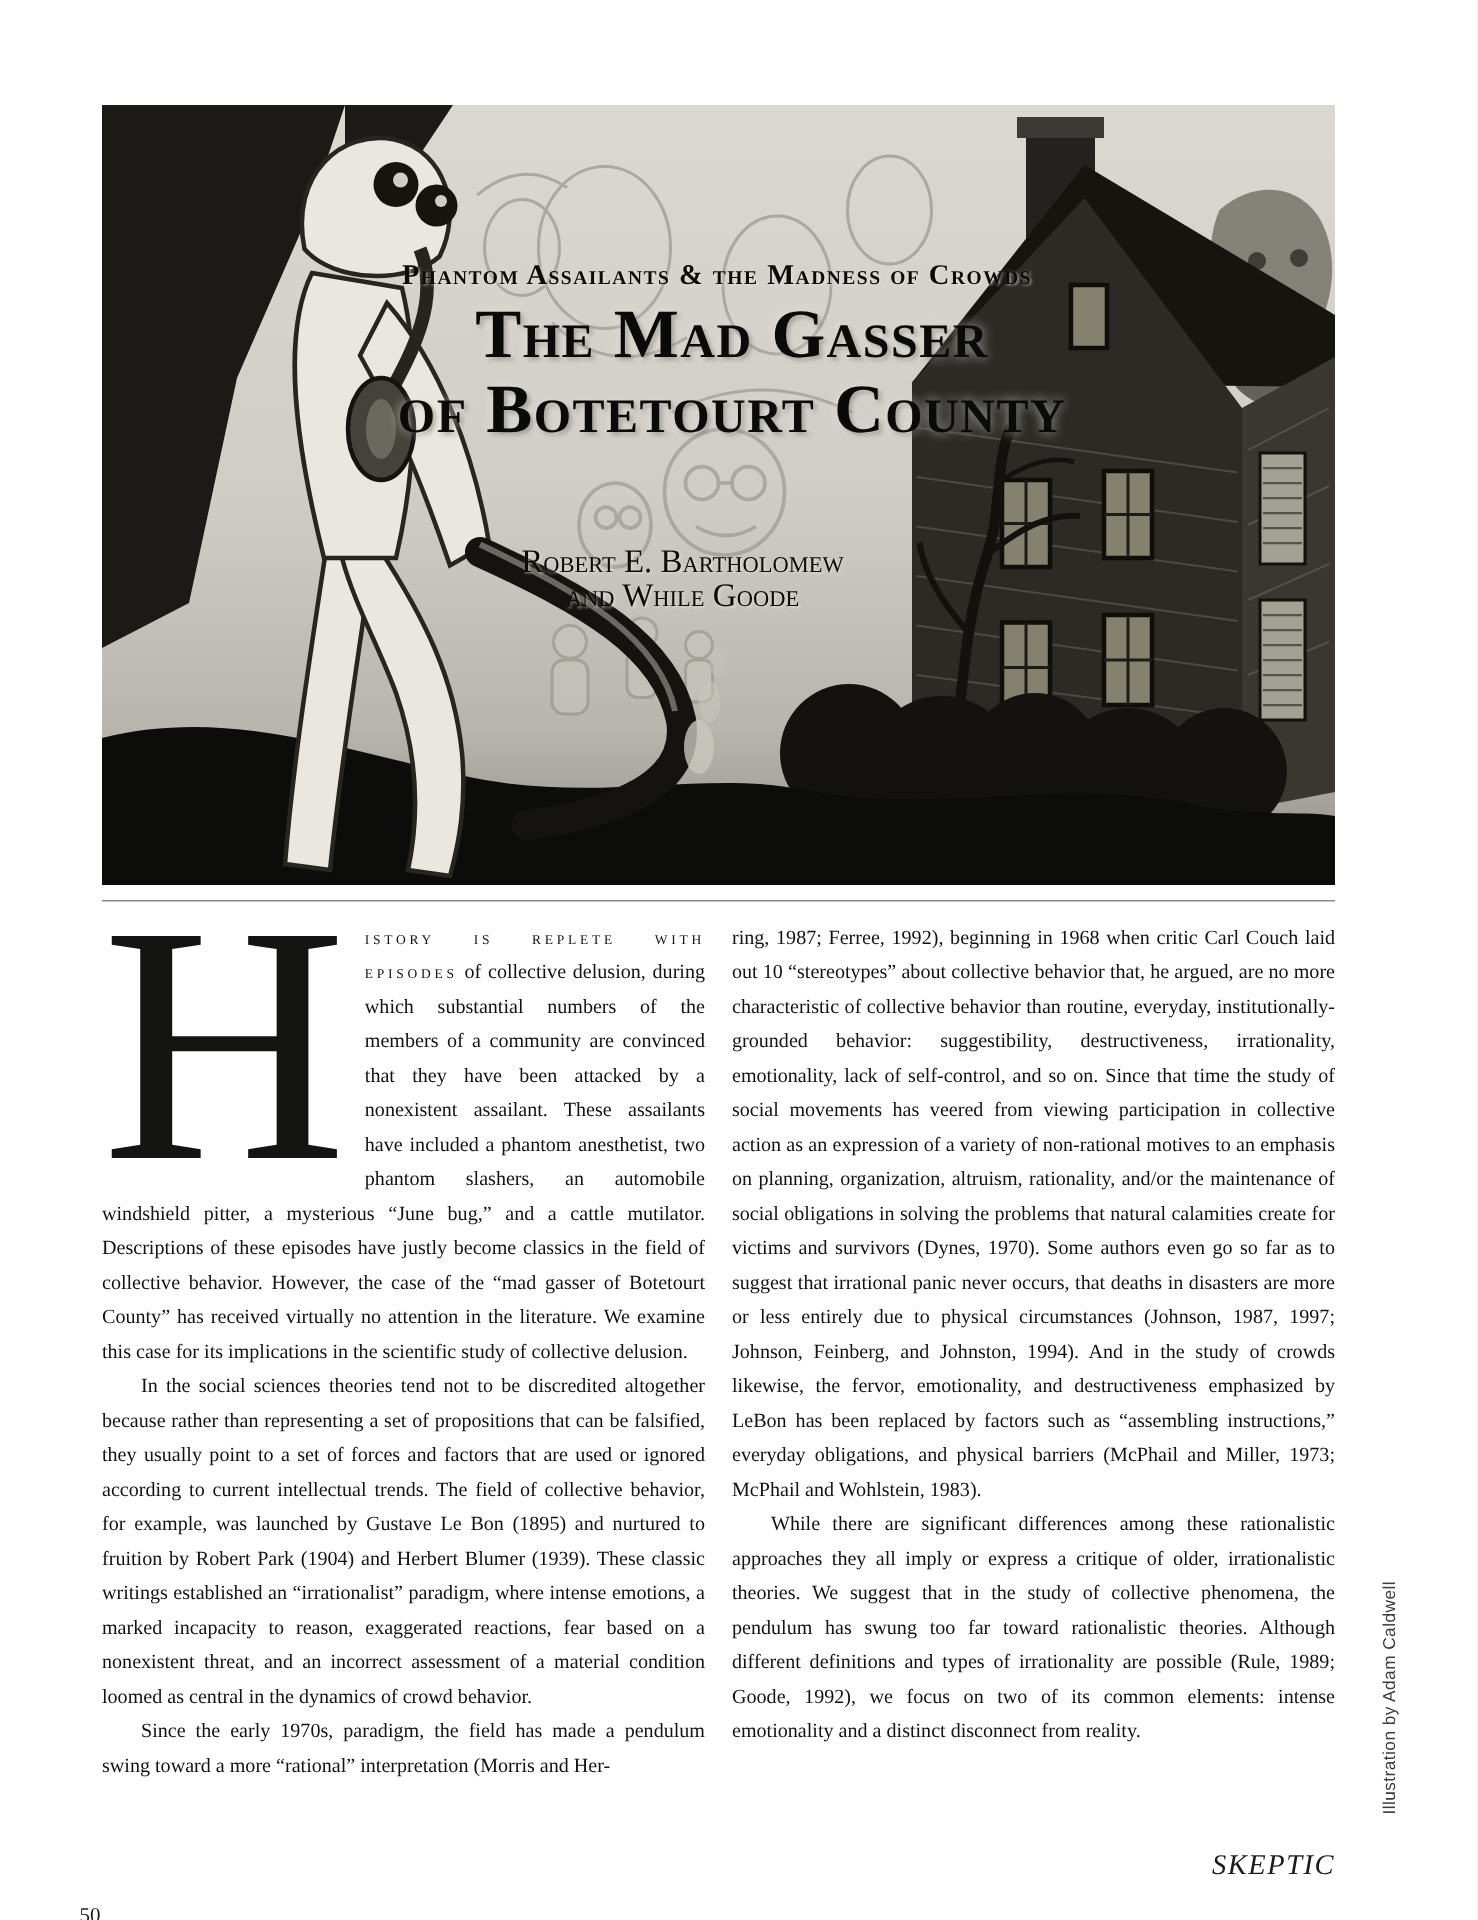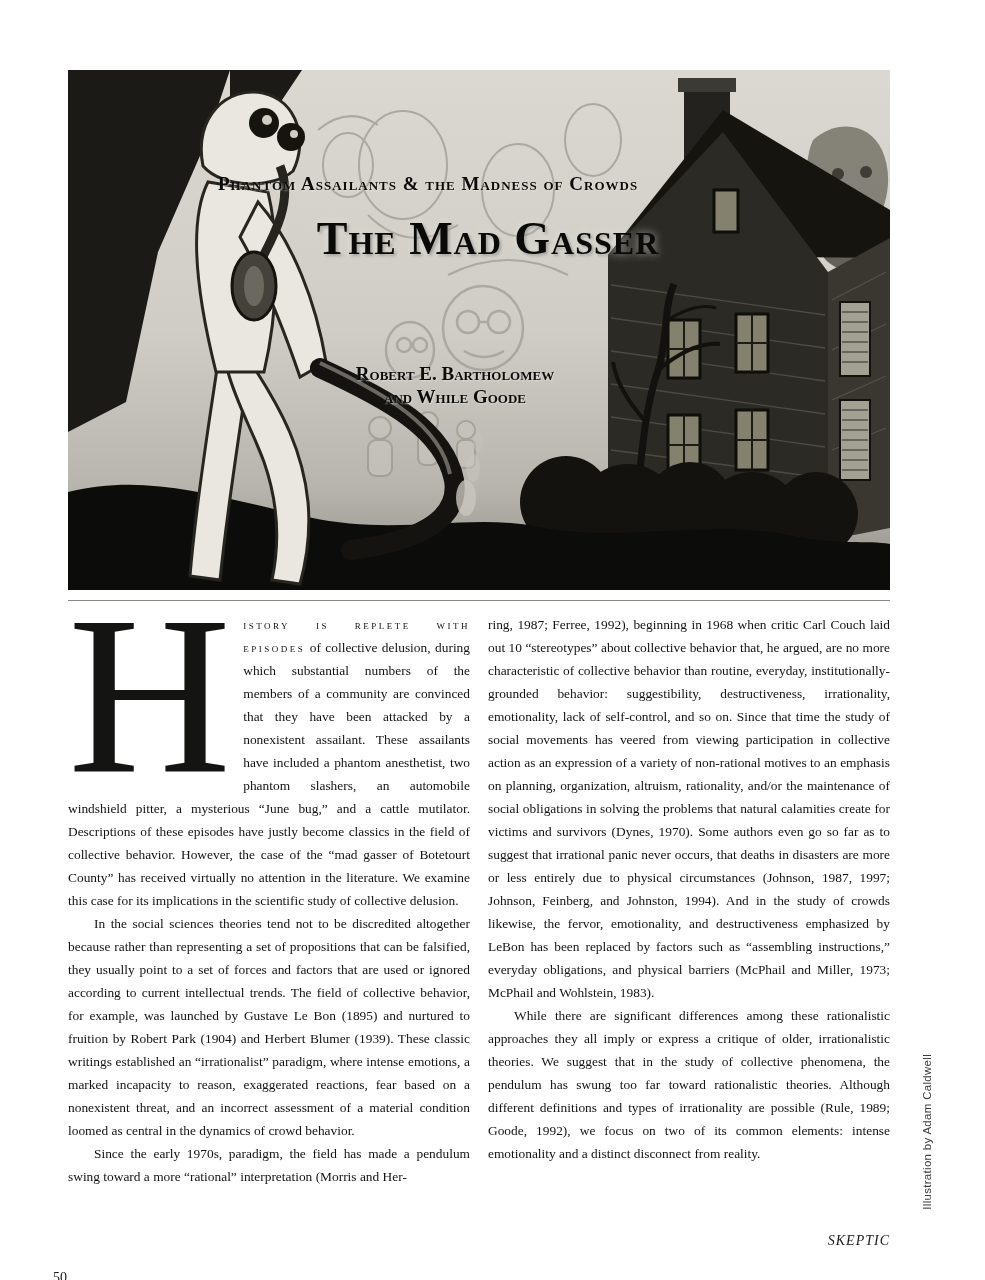--- a/index.html
+++ b/index.html
@@ -12,34 +12,34 @@
 
   
   .illustration {
     position:absolute; left:68px; top:70px; width:822px; height:520px;
     overflow:hidden;
   }
   .illustration svg { display:block; width:100%; height:100%; }
 
   .overlay-kicker {
     position:absolute; left:150px; top:103px; width:520px;
-    font-variant:small-caps; font-weight:bold;
+    text-align:center; font-variant:small-caps; font-weight:bold;
     font-size:19px; letter-spacing:1px; color:#0b0b0a;
     text-shadow:1px 1px 2px rgba(235,233,225,0.7);
   }
   .overlay-title {
-    position:absolute; left:140px; top:144px; width:560px;
+    position:absolute; left:140px; top:128px; width:560px;
     text-align:center; font-variant:small-caps; font-weight:bold;
     font-size:46px; line-height:50px; letter-spacing:1px; color:#0a0a09;
     text-shadow:2px 2px 3px rgba(70,70,64,0.35), 0 0 8px rgba(235,233,225,0.75);
   }
   .overlay-byline {
     position:absolute; left:127px; top:292px; width:520px;
-    text-align:center; font-variant:small-caps; font-weight:bold;
-    font-size:19px; line-height:23px; color:#0b0b0a;
+    text-align:center; font-variant:small-caps; font-weight:normal;
+    font-size:22px; line-height:23px; color:#0b0b0a;
     text-shadow:1px 1px 2px rgba(235,233,225,0.7);
   }
 
   .rule {
     position:absolute; left:68px; top:600px; width:822px;
     border-top:1px solid #8a8a85;
   }
 
   
   .col {
@@ -56,21 +56,21 @@
   }
   .opener { font-variant:small-caps; letter-spacing:2.5px;font-family:Liberation Serif, serif; }
   .ital { }
 
   
   .footer-page {
     position:absolute; left:53px; top:1233px; font-size:14px; color:#1a1a1a;margin-top:37px;
   }
   .footer-mag {
     position:absolute; left:488px; top:1233px; width:402px; text-align:right;
-    font-size:14px; font-style:italic; letter-spacing:1px; color:#1a1a1a;
+    font-size:19px; font-style:italic; letter-spacing:1px; color:#1a1a1a;
   }
   .credit {
     position:absolute; right:52px; bottom:70px;
     writing-mode:vertical-rl; transform:rotate(180deg);
     font-family:"Liberation Sans", sans-serif; font-size:11.5px; color:#3c3c3a;
     letter-spacing:0.3px;
   }
 </style>
 </head>
 <body>
@@ -220,20 +220,21 @@
       <g fill="#c9c7be">
         <ellipse cx="398" cy="428" rx="10" ry="18" opacity="0.8"></ellipse>
         <ellipse cx="405" cy="398" rx="7" ry="14" opacity="0.55"></ellipse>
         <ellipse cx="410" cy="372" rx="5" ry="10" opacity="0.35"></ellipse>
       </g>
     </svg>
 
     <div class="overlay-kicker">Phantom Assailants &amp; the Madness of Crowds</div>
     <div class="overlay-title">
       <div>The Mad Gasser</div>
+      <div>of Botetourt County</div>
     </div>
     <div class="overlay-byline">
       <div>Robert E. Bartholomew</div>
       <div>and While Goode</div>
     </div>
   </div>
 
   <div class="rule"></div>
 
   <div class="col col-left">

